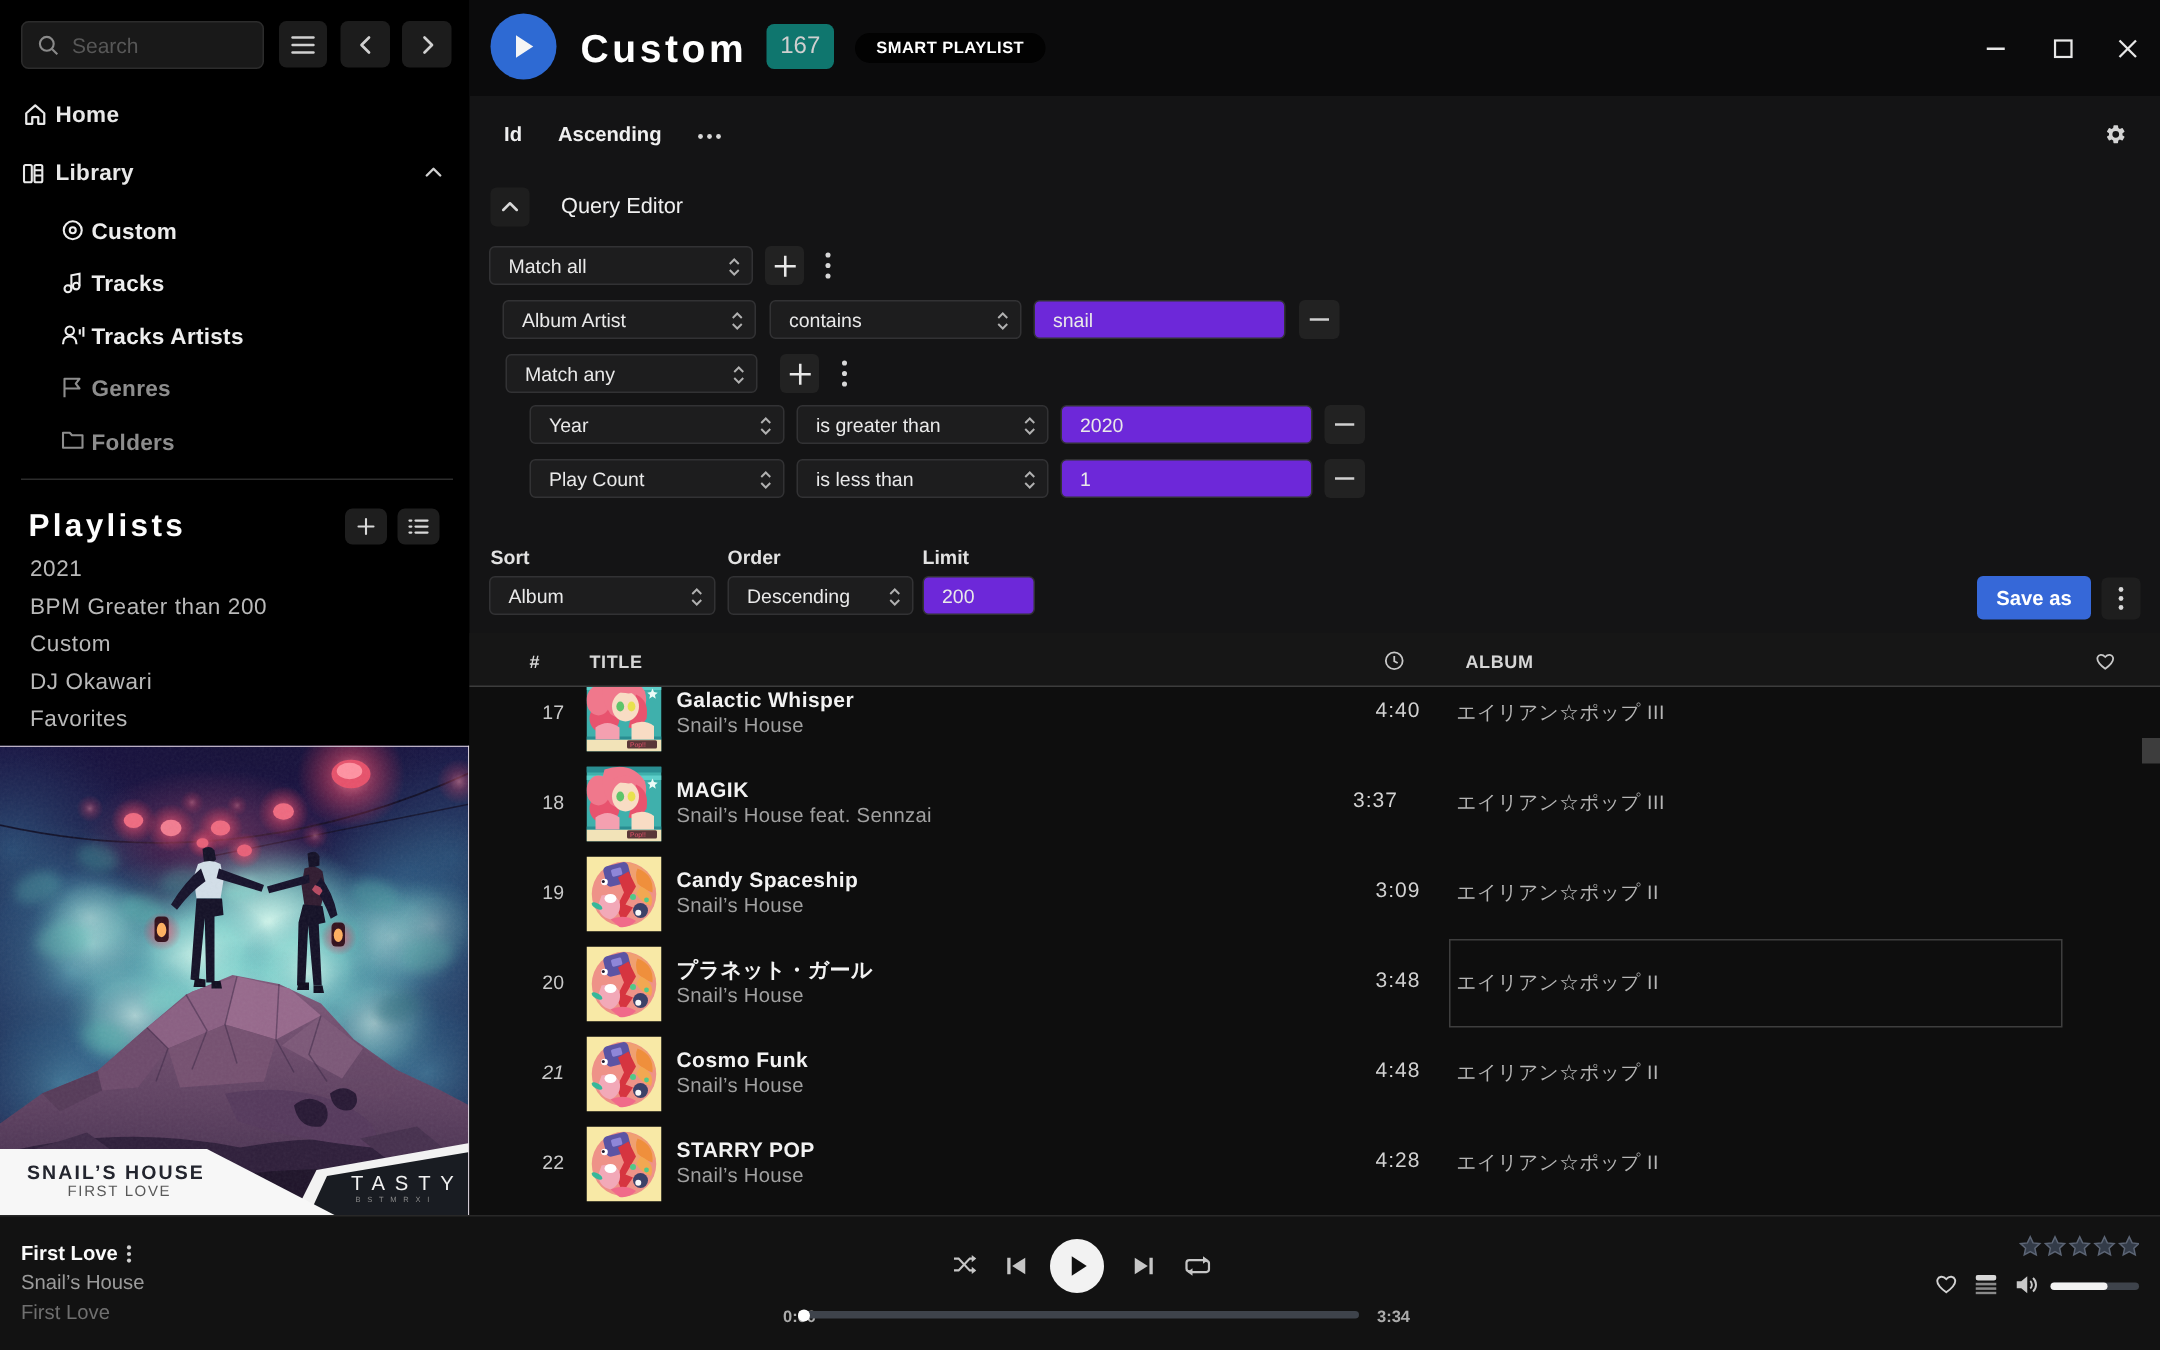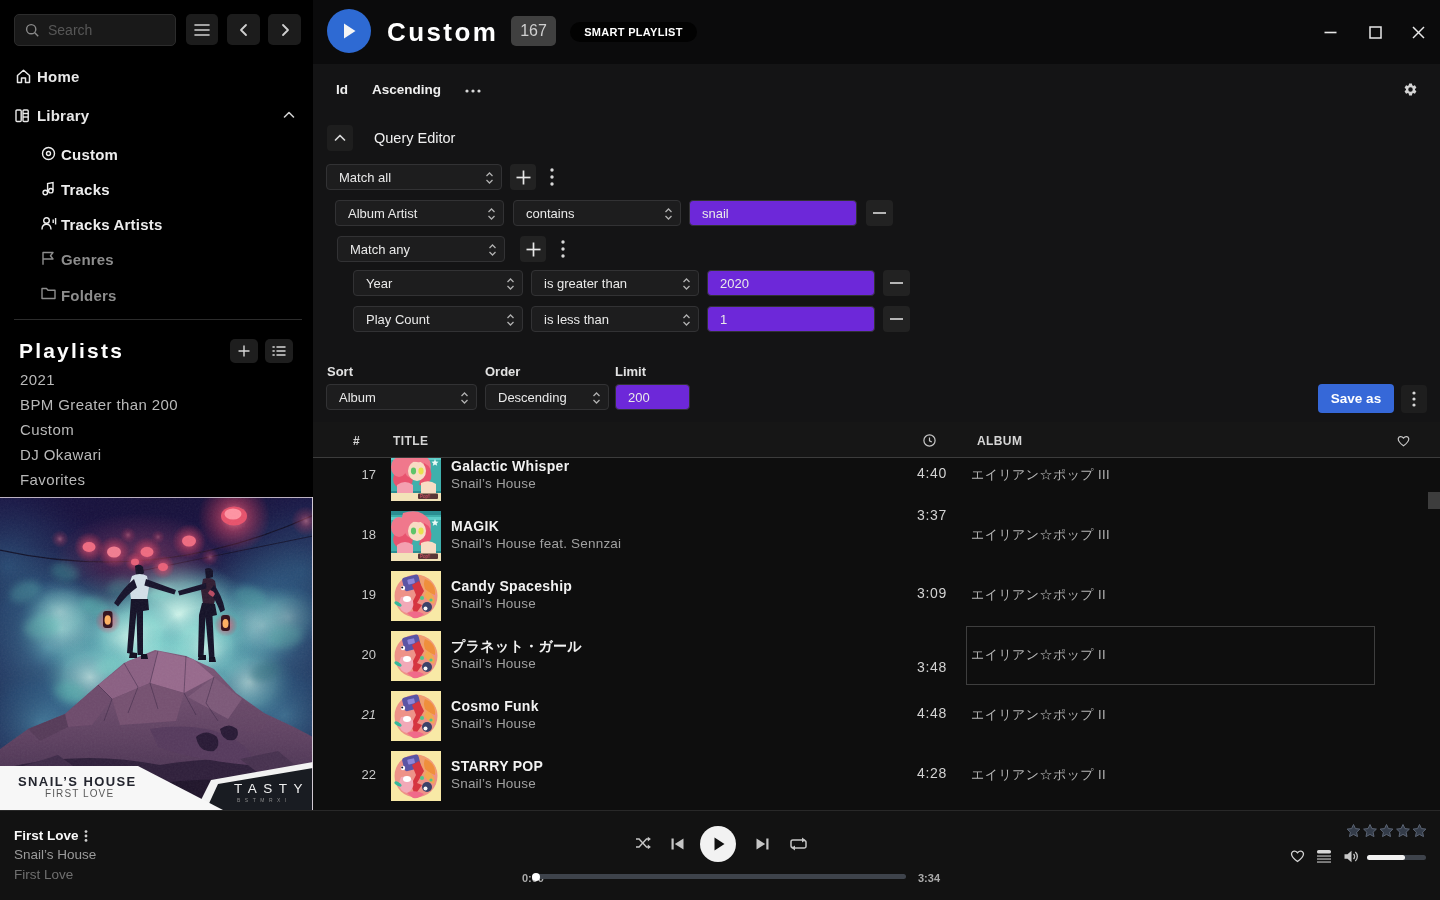--- a/index.html
+++ b/index.html
@@ -17,21 +17,21 @@
   .dim { color:#8d8d8d; }
   .lit { color:#ededed; }
   #divider { left:14px; top:319px; width:288px; height:1px; background:#2c2c2c; }
   .plitem { color:#b9b9b9; font-size:15px; letter-spacing:0.4px; left:20px; }
 
   
   #main { left:313px; top:0; width:1127px; height:810px; background:#141415; }
   #topband { left:0; top:0; width:1127px; height:64px; background:#0b0b0c; }
   #playbig { left:14px; top:9px; width:44px; height:44px; border-radius:50%; background:#2e6ad3; display:flex; align-items:center; justify-content:center; }
   #title { left:74px; top:17px; font-size:26px; font-weight:800; color:#fff; letter-spacing:2.4px; }
-  #chip167 { left:198px; top:16px; width:45px; height:30px; background:#404040; border-radius:5px; color:#cfcfcf; font-size:16px; display:flex; align-items:center; justify-content:center; }
+  #chip167 { left:198px; top:16px; width:45px; height:30px; background:#0f766e; border-radius:5px; color:#cfcfcf; font-size:16px; display:flex; align-items:center; justify-content:center; }
   #smartpl { left:257px; top:22px; width:127px; height:20px; background:#020202; border-radius:10px; color:#fff; font-size:11px; font-weight:bold; letter-spacing:0.3px; display:flex; align-items:center; justify-content:center; }
 
 
   #toolbar { left:0; top:64px; width:1127px; height:360px; }
   .tbtxt { font-weight:bold; color:#efefef; font-size:13.5px; }
 
   
   .sel, .inp { position:absolute; height:26px; background:#1d1d1e; border:1px solid #323234; border-radius:4px; color:#e9e9e9; font-size:13px; display:flex; align-items:center; padding-left:12px; }
   .sel svg { position:absolute; right:7px; top:6px; }
   .inp { background:#6d28d9; }
@@ -566,39 +566,39 @@
     <div class="abs rartist" style="left:138px; top:52px;">Snail’s House</div>
     <div class="abs rdur" style="left:574px; top:41px; width:60px; text-align:right;">4:40</div>
     <div class="abs ralbum" style="left:658px; top:42px;">エイリアン☆ポップ III</div>
 
     <div class="abs rownum" style="left:23px; top:103px; text-align:right;">18</div>
     <svg class="abs" style="left:78px; top:87px;" width="50" height="50">
         <use href="#thA"></use>
       </svg>
     <div class="abs rtitle" style="left:138px; top:94px;">MAGIK</div>
     <div class="abs rartist" style="left:138px; top:112px;">Snail’s House feat. Sennzai</div>
-    <div class="abs rdur" style="left:574px; top:83px; width:60px; text-align:right;">3:37</div>
+    <div class="abs rdur" style="left:574px; top:101px; width:60px; text-align:center;">3:37</div>
     <div class="abs ralbum" style="left:658px; top:102px;">エイリアン☆ポップ III</div>
 
     <div class="abs rownum" style="left:23px; top:163px; text-align:right;">19</div>
     <svg class="abs" style="left:78px; top:147px;" width="50" height="50">
         <use href="#thB"></use>
       </svg>
     <div class="abs rtitle" style="left:138px; top:154px;">Candy Spaceship</div>
     <div class="abs rartist" style="left:138px; top:172px;">Snail’s House</div>
     <div class="abs rdur" style="left:574px; top:161px; width:60px; text-align:right;">3:09</div>
     <div class="abs ralbum" style="left:658px; top:162px;">エイリアン☆ポップ II</div>
 
     <div class="abs rownum" style="left:23px; top:223px; text-align:right;">20</div>
     <svg class="abs" style="left:78px; top:207px;" width="50" height="50">
         <use href="#thB"></use>
       </svg>
     <div class="abs rtitle" style="left:138px; top:214px;">プラネット・ガール</div>
     <div class="abs rartist" style="left:138px; top:232px;">Snail’s House</div>
-    <div class="abs rdur" style="left:574px; top:221px; width:60px; text-align:right;margin-top:14px;">3:48</div>
+    <div class="abs rdur" style="left:574px; top:221px; width:60px; text-align:right;">3:48</div>
     <div class="abs ralbum" style="left:658px; top:222px;">エイリアン☆ポップ II</div>
 
     <div class="abs rownum" style="left:23px; top:283px; text-align:right;font-style:italic;">21</div>
     <svg class="abs" style="left:78px; top:267px;" width="50" height="50">
         <use href="#thB"></use>
       </svg>
     <div class="abs rtitle" style="left:138px; top:274px;">Cosmo Funk</div>
     <div class="abs rartist" style="left:138px; top:292px;">Snail’s House</div>
     <div class="abs rdur" style="left:574px; top:281px; width:60px; text-align:right;">4:48</div>
     <div class="abs ralbum" style="left:658px; top:282px;">エイリアン☆ポップ II</div>

